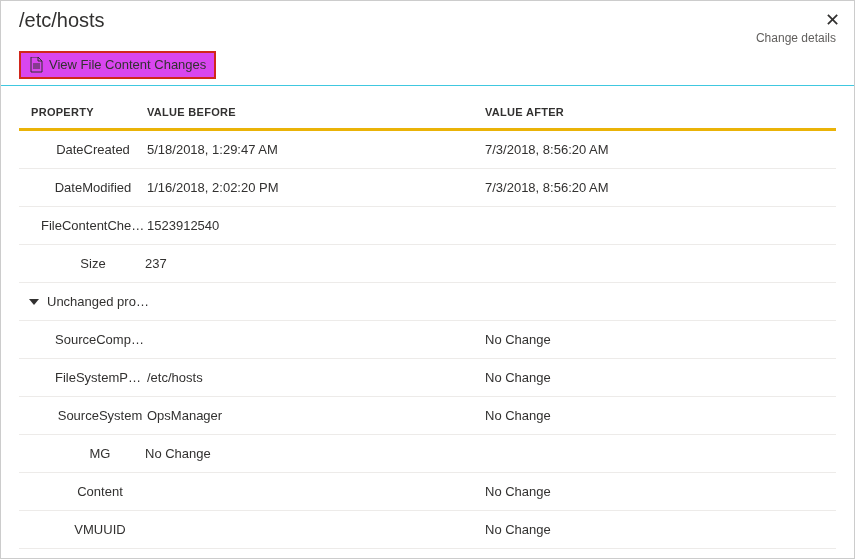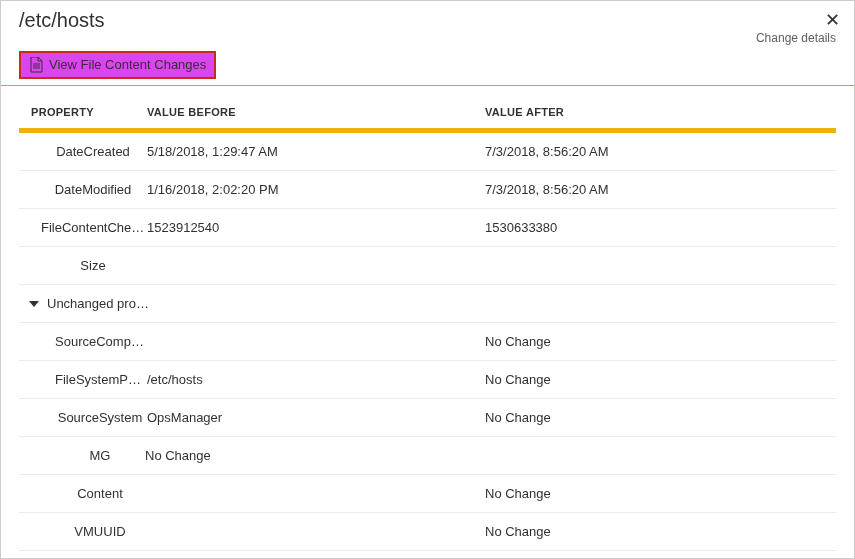--- a/index.html
+++ b/index.html
@@ -69,21 +69,21 @@
       padding: 0 18px;
       overflow-y: auto;
       height: calc(100% - 85px);
     }
     .table-header {
       display: flex;
       padding: 20px 0 10px 0;
       font-size: 11px;
       font-weight: 600;
       color: #323130;
-      border-bottom: 5px solid #eab308;
+      border-bottom: 3px solid #eab308;
       letter-spacing: 0.3px;
     }
     .col-property {
       width: 126px;
       flex-shrink: 0;
       padding-left: 12px;
     }
     .col-before {
       width: 340px;
       flex-shrink: 0;
@@ -168,24 +168,24 @@
     <div class="col-after">7/3/2018, 8:56:20 AM</div>
   </div>
   <div class="row">
     <div class="col-property">DateModified</div>
     <div class="col-before">1/16/2018, 2:02:20 PM</div>
     <div class="col-after">7/3/2018, 8:56:20 AM</div>
   </div>
   <div class="row">
     <div class="col-property">FileContentCheck...</div>
     <div class="col-before">1523912540</div>
-    <div class="col-after">1530633380</div>
   </div>
   <div class="row">
     <div class="col-property">Size</div>
+    <div class="col-after">237</div>
   </div>
 
   <div class="expand-row">
     <span class="chevron"></span>
     <span class="expand-label">Unchanged prope...</span>
   </div>
 
   <div class="row nested">
     <div class="col-property">SourceComput...</div>
     <div class="col-before"></div>

